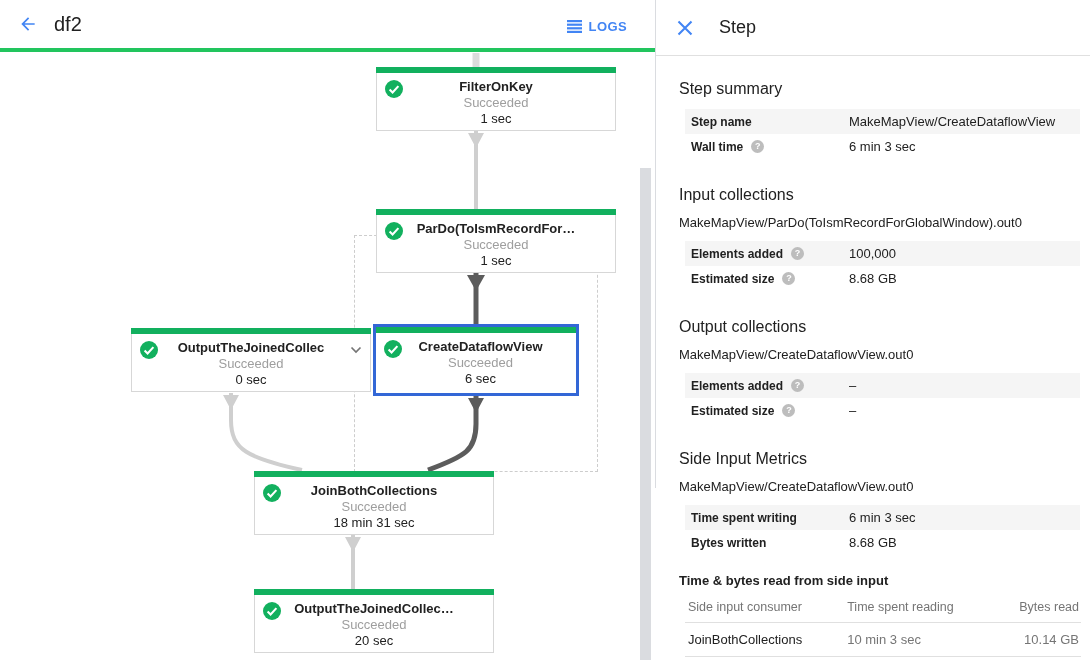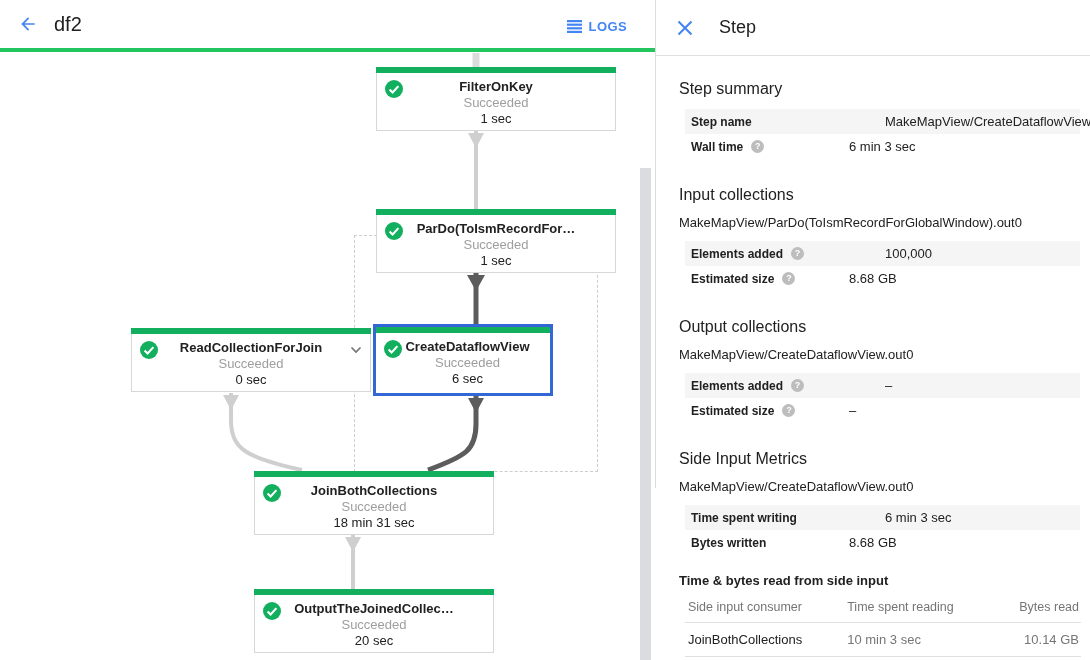--- a/index.html
+++ b/index.html
@@ -25,21 +25,21 @@
   .group-label { position:absolute; top:6px; right:9px; display:flex; align-items:center; gap:7px;
     font-size:13px; color:#5f6368; cursor:pointer; }
 
   .node { position:absolute; width:240px; height:64px; background:#fff; border:1px solid #d7d7d7;
     z-index:3; cursor:pointer; text-align:center; font-size:13px; line-height:16px; }
   .node .bar { position:absolute; left:-1px; top:-1px; right:-1px; height:6px; background:#12b05e; }
   .node .check { position:absolute; left:8px; top:12px; }
   .node .ntitle { margin-top:11px; font-weight:700; color:#212121; }
   .node .nstatus { color:#9e9e9e; }
   .node .ntime { color:#212121; }
-  .node.selected { width:180px; height:72px; border:3px solid #3367d6;padding-left:9px; }
+  .node.selected { width:206px; height:72px; border:3px solid #3367d6;padding-left:9px; }
   .node.selected .bar { left:0; top:0; right:0; }
   .node.selected .check { top:13px; }
   .node.selected .ntitle { margin-top:12px; }
   .node .expander { position:absolute; right:8px; top:13px; }
 
   .vscrollbar { position:absolute; left:640px; top:168px; width:11px; height:492px;
     background:#dadce0; z-index:6; cursor:pointer; }
 
   
   .right-panel { position:absolute; left:655px; top:0; width:435px; height:488px; background:#fff;
@@ -47,21 +47,21 @@
   .panel-header { height:56px; border-bottom:1px solid #e0e0e0; display:flex; align-items:center; }
   .close-btn { margin-left:17px; width:24px; height:24px; display:flex; align-items:center;
     justify-content:center; cursor:pointer; }
   .panel-title { margin-left:22px; font-size:18px; color:#212121; }
 
   .panel-body { padding:24px 10px 0 23px; font-size:13px; }
   .section-heading { font-size:16px; font-weight:400; color:#212121; margin:0 0 11px 0; }
   .collection-name { font-size:13px; color:#212121; margin:0 0 11px 0; }
   .kv-rows { margin:0 0 27px 6px; }
   .kv-row { display:flex; align-items:center; height:25px; padding-left:6px; }
-  .kv-row.striped { background:#f5f5f5;gap:36px; }
+  .kv-row.striped { background:#f5f5f5; }
   .kv-label { width:158px; flex:none; font-size:12px; font-weight:700; color:#212121;
     display:flex; align-items:center; gap:8px; }
   .kv-value { font-size:13px; color:#212121; }
   .help { display:inline-block; width:13px; height:13px; border-radius:50%; background:#bdbdbd;
     color:#fff; font-size:9px; font-weight:700; line-height:13px; text-align:center; cursor:pointer; }
   .help::after { content:"?"; }
 
   .side-table { margin-top:0; }
   .tbl-heading { font-size:13px; font-weight:700; color:#212121; margin-bottom:8px; }
   .tbl { width:396px; margin-left:6px; border-collapse:collapse; }
@@ -145,21 +145,21 @@
       <div class="bar"></div>
       <svg class="check" width="18" height="18" viewBox="0 0 18 18">
         <circle cx="9" cy="9" r="9" fill="#12b05e"></circle>
           <path d="M4.6 9.4l3 3 5.8-6.3" stroke="#fff" stroke-width="2.1" fill="none"></path>
       </svg>
       <span class="expander">
         <svg width="12" height="8" viewBox="0 0 12 8">
             <path d="M1.5 1.5 L6 6 L10.5 1.5" stroke="#757575" stroke-width="1.7" fill="none"></path>
           </svg>
       </span>
-      <div class="ntitle">ReadCollectionForJoin</div>
+      <div class="ntitle">OutputTheJoinedCollec</div>
       <div class="nstatus">Succeeded</div>
       <div class="ntime">0 sec</div>
     </div>
 
     <div class="node" style="left:254px; top:419px;">
       <div class="bar"></div>
       <svg class="check" width="18" height="18" viewBox="0 0 18 18">
         <circle cx="9" cy="9" r="9" fill="#12b05e"></circle>
           <path d="M4.6 9.4l3 3 5.8-6.3" stroke="#fff" stroke-width="2.1" fill="none"></path>
       </svg>

